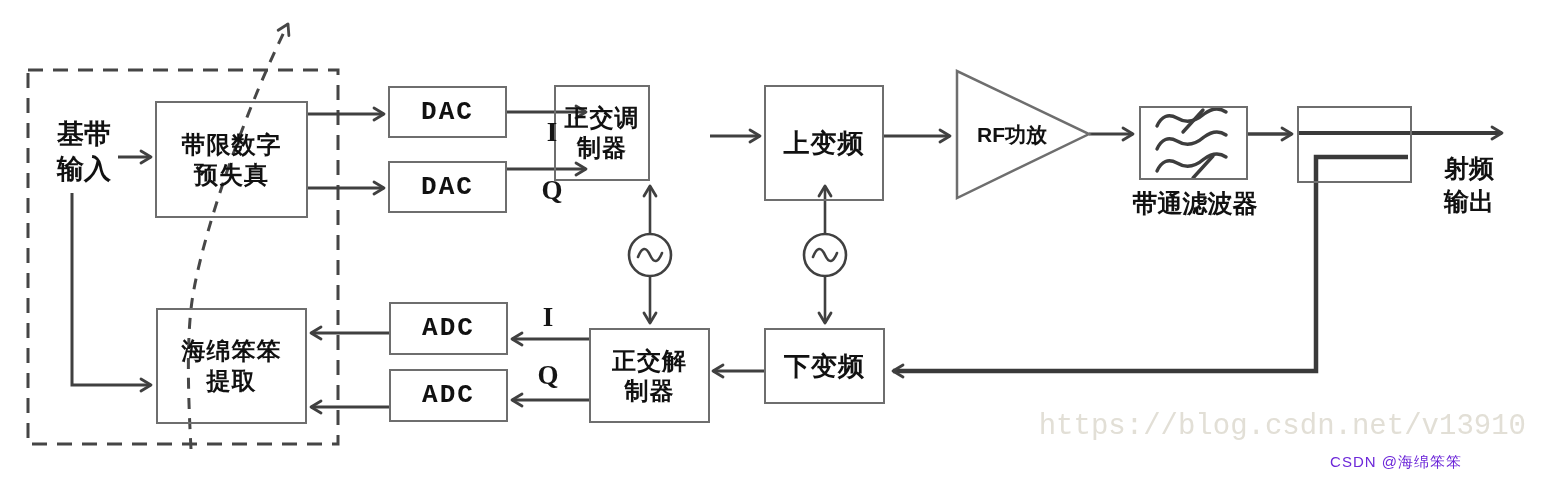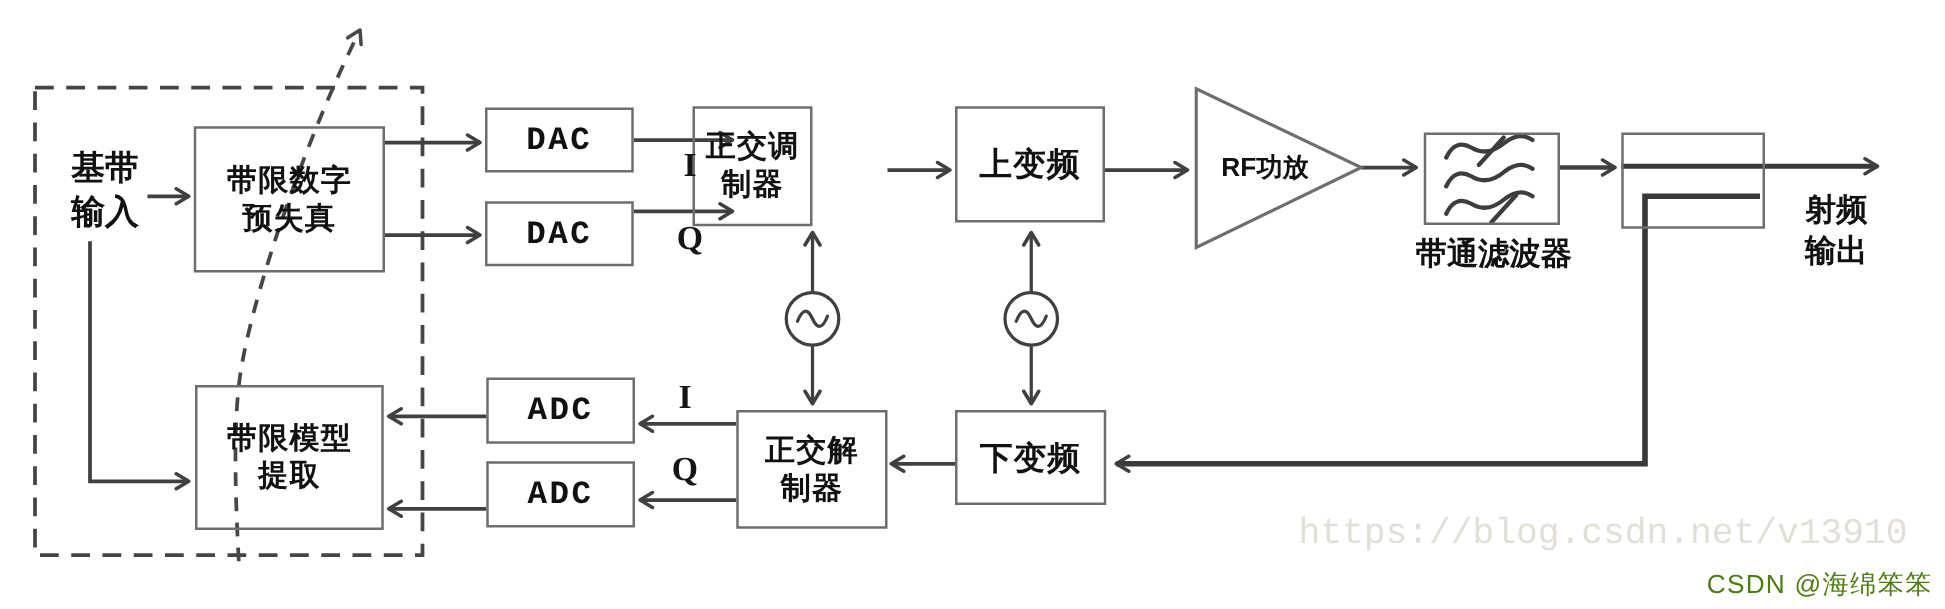--- a/index.html
+++ b/index.html
@@ -25,21 +25,21 @@
     font-family:"Liberation Serif","DejaVu Serif",serif;font-size:27px;
   }
   .watermark{
     position:absolute;z-index:0;left:986px;top:410px;width:540px;
     font-family:"Liberation Mono","DejaVu Sans Mono",monospace;
     font-size:29px;color:#e2dfd6;letter-spacing:0px;font-weight:normal;
     text-align:right;white-space:nowrap;
   }
   .credit{
     position:absolute;z-index:2;right:10px;top:453px;width:300px;
-    font-size:21px;color:#4d7c0f;text-align:right;font-weight:normal;
+    font-size:15px;color:#6d28d9;text-align:center;font-weight:normal;
     white-space:nowrap;letter-spacing:1px;
   }
 </style>
 </head>
 <body>
 
 <div id="stage">
 
   <div class="watermark">https://blog.csdn.net/v13910</div>
 
@@ -102,21 +102,21 @@
       <path d="M1213 156 L1193 178"></path>
     </g>
   </svg>
 
   <div class="box cjk" style="left:155px;top:101px;width:153px;height:117px;">
     <span class="lbl">带限数字
 预失真</span>
   </div>
 
   <div class="box cjk" style="left:156px;top:308px;width:151px;height:116px;">
-    <span class="lbl">带限模型
+    <span class="lbl">海绵笨笨
 提取</span>
   </div>
 
   <div class="box serif" style="left:388px;top:86px;width:119px;height:52px;">
     <span class="lbl">DAC</span>
   </div>
 
   <div class="box serif" style="left:388px;top:161px;width:119px;height:52px;">
     <span class="lbl">DAC</span>
   </div>
@@ -127,21 +127,21 @@
 
   <div class="box serif" style="left:389px;top:369px;width:119px;height:53px;">
     <span class="lbl">ADC</span>
   </div>
 
   <div class="box cjk" style="left:554px;top:85px;width:96px;height:96px;">
     <span class="lbl">正交调
 制器</span>
   </div>
 
-  <div class="box cjk" style="left:764px;top:85px;width:120px;height:93px;font-size:26px;">
+  <div class="box cjk" style="left:764px;top:85px;width:120px;height:116px;font-size:26px;">
     <span class="lbl">上变频</span>
   </div>
 
   <div class="box cjk" style="left:589px;top:328px;width:121px;height:95px;">
     <span class="lbl">正交解
 制器</span>
   </div>
 
   <div class="box cjk" style="left:764px;top:328px;width:121px;height:76px;font-size:26px;">
     <span class="lbl">下变频</span>

